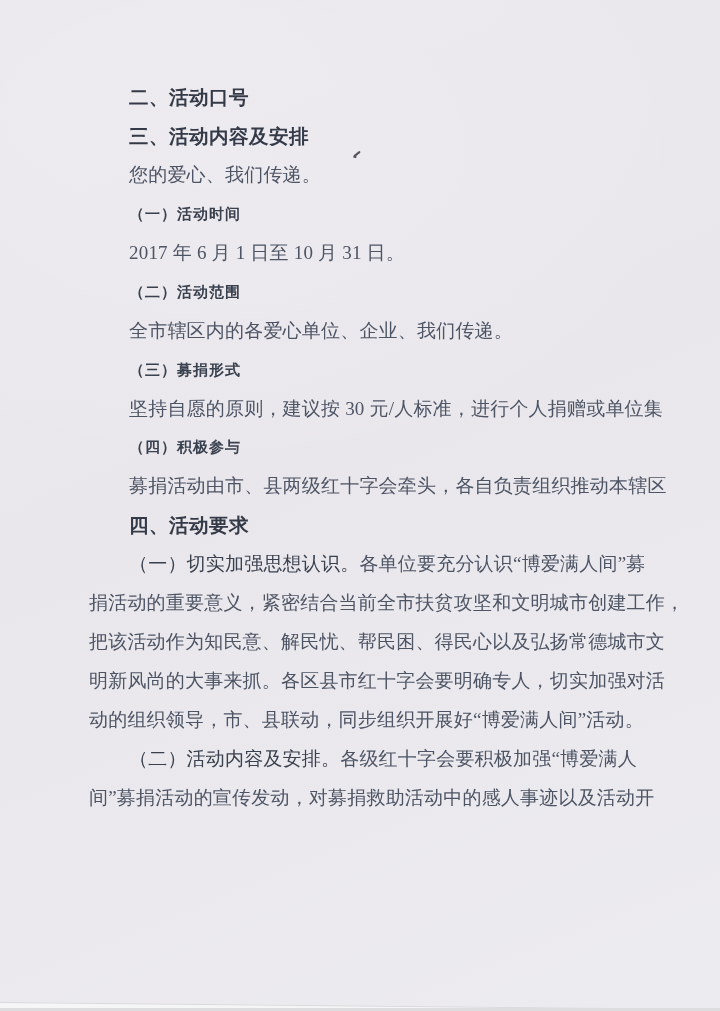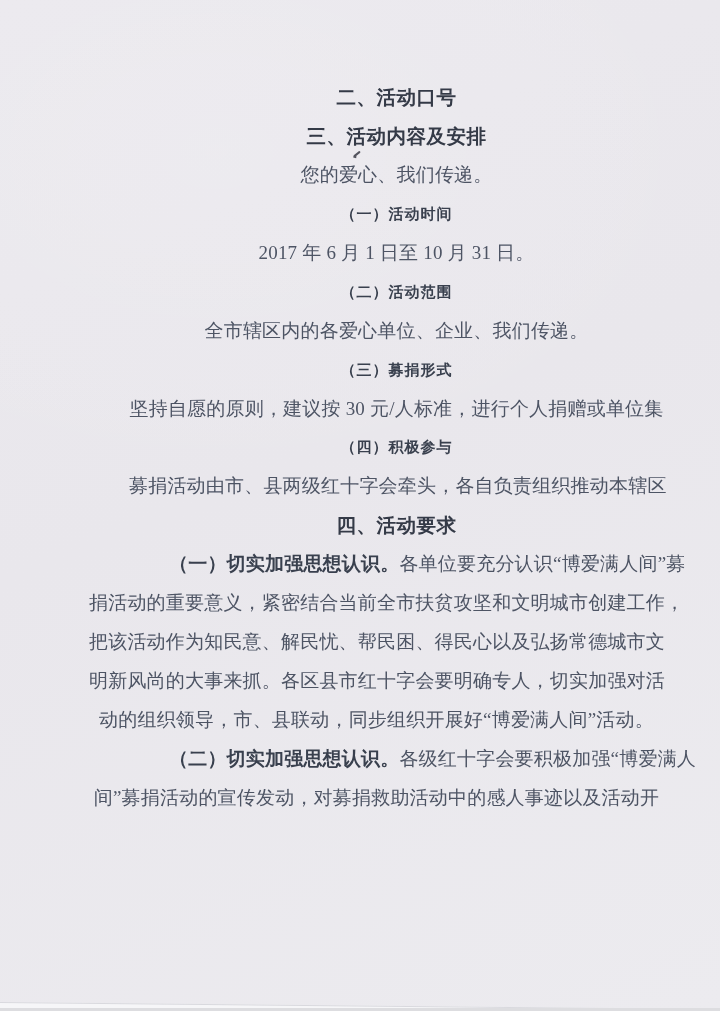--- a/index.html
+++ b/index.html
@@ -9,21 +9,20 @@
   }
   .page {
     position: relative;
     width: 720px;
     height: 1008px;
     overflow: hidden;
     background:
       radial-gradient(ellipse 900px 600px at 30% 15%, rgba(255,255,255,0.12), rgba(255,255,255,0) 60%),
       linear-gradient(158deg, #ebe9ee 0%, #e9e7ec 45%, #ecebef 100%);
     font-family: "Liberation Serif", "DejaVu Serif", serif;
-    text-align: center;
   }
   .content {
     position: absolute;
     left: 89px;
     top: 78px;
     width: 575px;
   }
   .line {
     height: 38.95px;
     line-height: 38.95px;
@@ -40,23 +39,22 @@
     color: #343a47;
     letter-spacing: 0.5px;
   }
   .h2 {
     font-weight: 700;
     font-size: 15px;
     color: #39404e;
     letter-spacing: 1px;
   }
   .lead {
-    font-weight: 700;
+    font-weight: 400;
     color: #39404e;
-    margin-left: 40px;
   }
   
   .speck {
     position: absolute;
     left: 353px;
     top: 153px;
     width: 8px;
     height: 2px;
     background: #54545e;
     transform: rotate(-38deg);
@@ -104,21 +102,21 @@
     <div class="line body indent">募捐活动由市、县两级红十字会牵头，各自负责组织推动本辖区</div>
     <div class="line h1 indent">四、活动要求</div>
     <div class="line body indent">
       <span class="lead">（一）切实加强思想认识。</span><span>各单位要充分认识“博爱满人间”募</span>
     </div>
     <div class="line body">捐活动的重要意义，紧密结合当前全市扶贫攻坚和文明城市创建工作，</div>
     <div class="line body">把该活动作为知民意、解民忧、帮民困、得民心以及弘扬常德城市文</div>
     <div class="line body">明新风尚的大事来抓。各区县市红十字会要明确专人，切实加强对活</div>
     <div class="line body">动的组织领导，市、县联动，同步组织开展好“博爱满人间”活动。</div>
     <div class="line body indent">
-      <span class="lead">（二）切实加强思想认识。</span><span>各级红十字会要积极加强“博爱满人</span>
+      <span class="lead">（二）活动内容及安排。</span><span>各级红十字会要积极加强“博爱满人</span>
     </div>
     <div class="line body">间”募捐活动的宣传发动，对募捐救助活动中的感人事迹以及活动开</div>
 
   </div>
 
   <div class="speck"></div>
   <div class="bottom-edge"></div>
 </div>
 
 </body></html>

